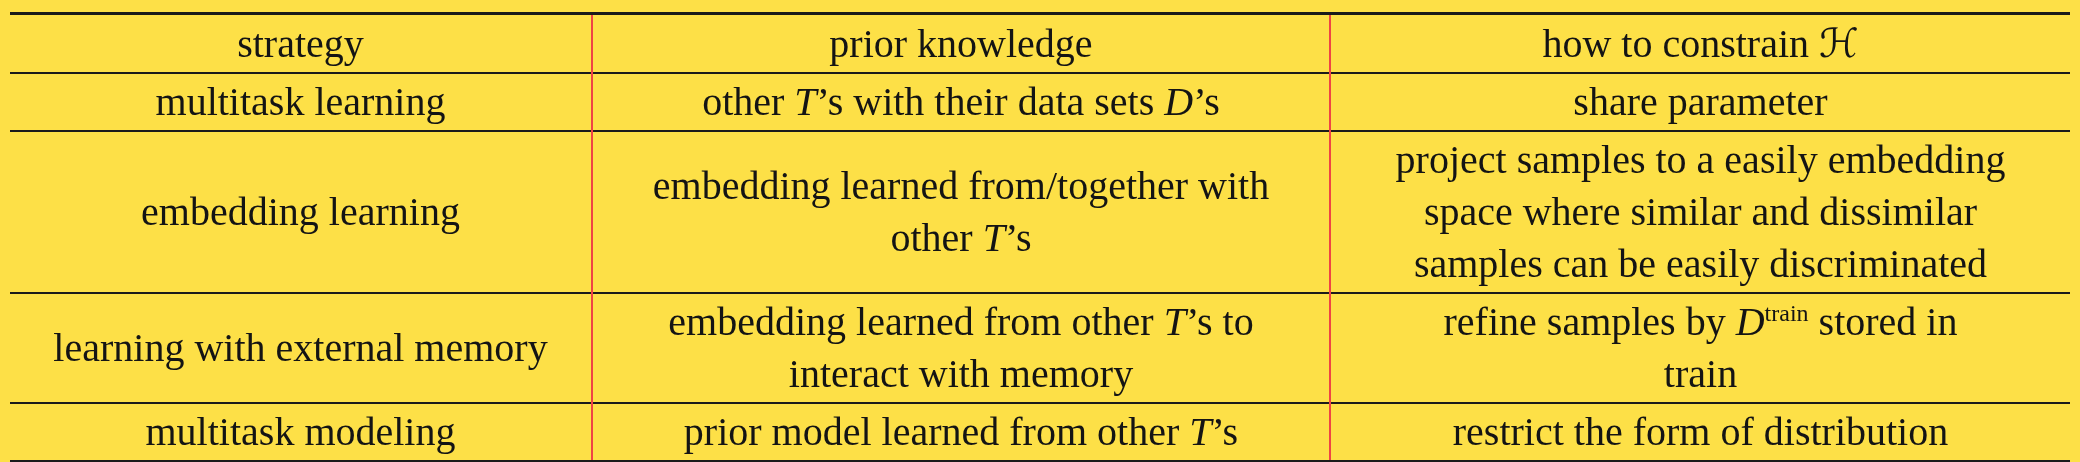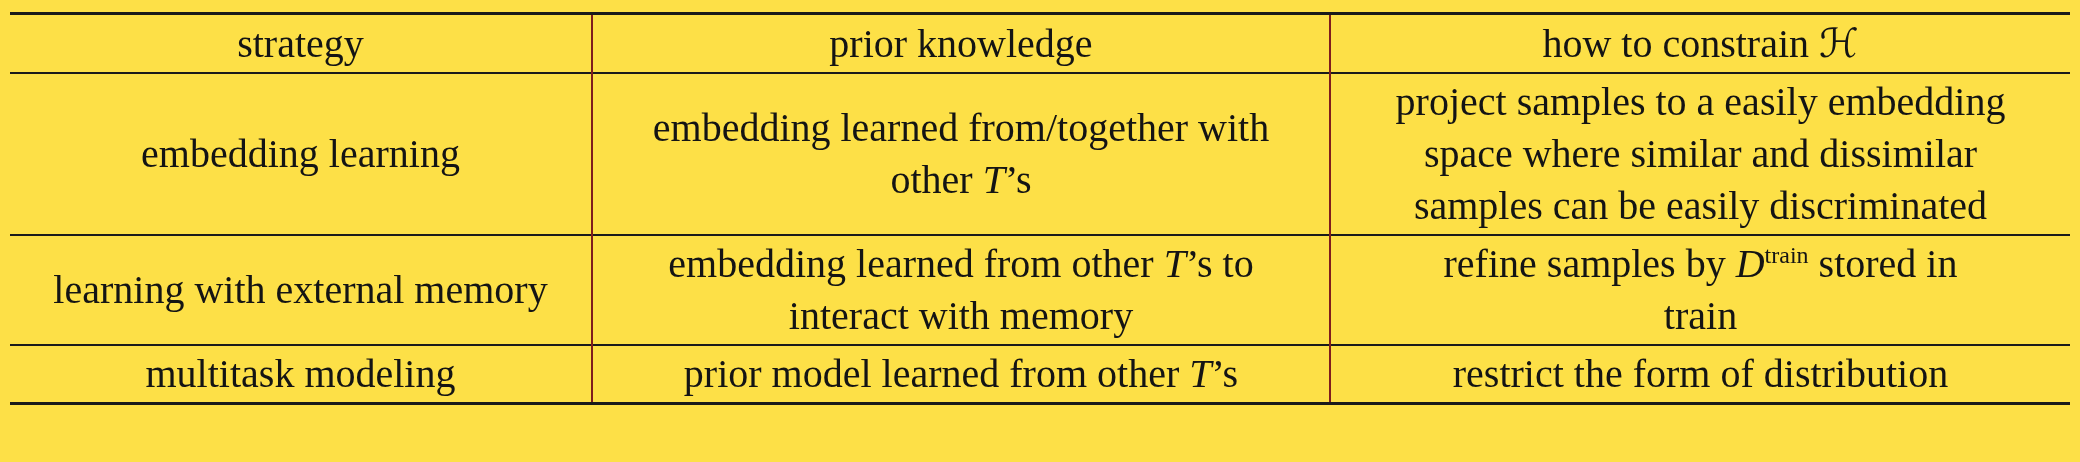--- a/index.html
+++ b/index.html
@@ -35,21 +35,21 @@
     vertical-align: middle;
     font-size: 40px;
     line-height: 52px;
     font-weight: normal;
     padding: 2px 14px;
     white-space: nowrap;
     overflow: hidden;
   }
   table.paper-table th + th,
   table.paper-table td + td {
-    border-left: 2px solid #7f1d1d;
+    border-left: 2px solid #ef4444;
   }
   tr.row-header   { height: 50px; }
   tr.row-single   { height: 51px; }
   tr.row-triple   { height: 156px; }
   tr.row-double   { height: 106px; }
   tr.row-last     { height: 56px; }
   .i   { font-style: italic; }
   .sup {
     vertical-align: super;
     font-size: 60%;
@@ -70,20 +70,25 @@
       <col style="width:582px">
       <col style="width:738px">
       <col style="width:740px">
     </colgroup>
     <tbody>
         <tr class="row-header">
       <th><span>strategy</span></th>
       <th><span>prior knowledge</span></th>
       <th><span>how to constrain </span><span class="cal">ℋ</span></th>
     </tr>
+    <tr class="row-single">
+      <td><span>multitask learning</span></td>
+      <td><span>other </span><span class="i">T</span><span>’s with their data sets </span><span class="i">D</span><span>’s</span></td>
+      <td><span>share parameter</span></td>
+    </tr>
     <tr class="row-triple">
       <td><span>embedding learning</span></td>
       <td><span>embedding learned from/together with</span><br><span>other </span><span class="i">T</span><span>’s</span></td>
       <td><span>project samples to a easily embedding</span><br><span>space where similar and dissimilar</span><br><span>samples can be easily discriminated</span></td>
     </tr>
     <tr class="row-double">
       <td><span>learning with external memory</span></td>
       <td><span>embedding learned from other </span><span class="i">T</span><span>’s to</span><br><span>interact with memory</span></td>
       <td><span>refine samples by </span><span class="i">D</span><span class="sup">train</span><span> stored in</span><br><span>train</span></td>
     </tr>

